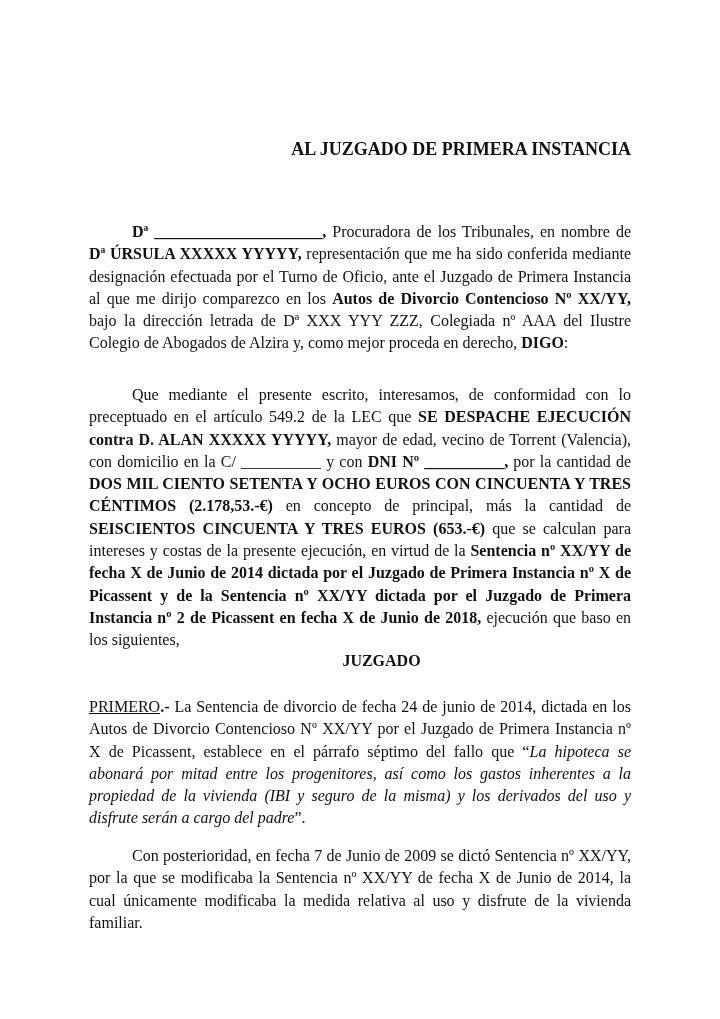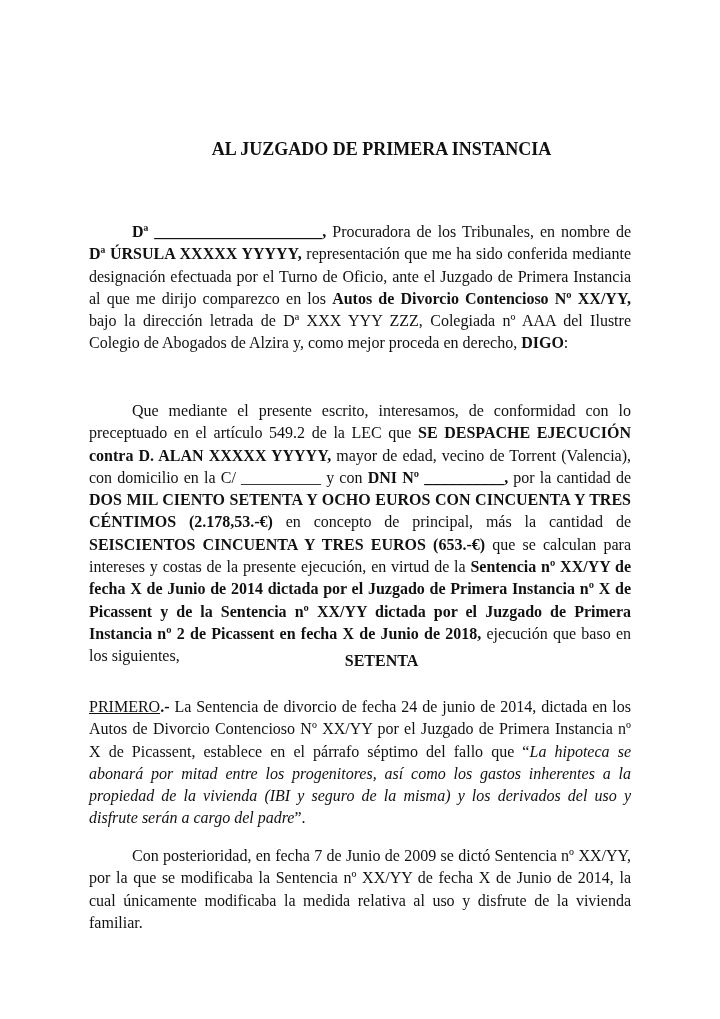--- a/index.html
+++ b/index.html
@@ -5,28 +5,28 @@
   html, body { margin: 0; padding: 0; background: #ffffff; }
   body { width: 720px; height: 1019px; overflow: hidden; position: relative; }
   .page {
     position: absolute; left: 0; top: 0; width: 720px; height: 1019px; background: #fff;
     font-family: "Liberation Serif", serif; color: #111; font-size: 16px;
   }
   .title {
     position: absolute; left: 89px; width: 542px; text-align: center;
     font-weight: bold; font-size: 18px; line-height: 22px; top: 138px;
   }
-  .title div { white-space: nowrap; margin-left: 43px; }
+  .title div { white-space: nowrap; margin-left: 43px; text-align: right; }
   .para {
     position: absolute; left: 89px; width: 542px;
     text-align: justify; line-height: 22.3px; font-size: 16px;
   }
   .para .indent { display: inline-block; width: 43px; }
   .p1 { top: 221px; }
-  .p2 { top: 400px; }
+  .p2 { top: 384px; }
   .heading {
     position: absolute; left: 89px; width: 542px; text-align: center;
     font-weight: bold; font-size: 16px; top: 650px; line-height: 22px;
     padding-left: 43px; box-sizing: border-box;
   }
   .p3 { top: 696px; }
   .p4 { top: 845px; }
   b { font-weight: bold; }
   i { font-style: italic; }
   .ul { text-decoration: underline; font-weight: normal; }
@@ -37,19 +37,19 @@
 <div class="page">
 
   <div class="title">
     <div>AL JUZGADO DE PRIMERA INSTANCIA</div>
   </div>
 
   <div class="para p1"><span class="indent"></span><b>Dª _____________________,</b><span> Procuradora de los Tribunales, en nombre de </span><b>Dª ÚRSULA XXXXX YYYYY,</b><span> representación que me ha sido conferida mediante designación efectuada por el Turno de Oficio, ante el Juzgado de Primera Instancia al que me dirijo comparezco en los </span><b>Autos de Divorcio Contencioso Nº XX/YY,</b><span> bajo la dirección letrada de Dª XXX YYY ZZZ, Colegiada nº AAA del Ilustre Colegio de Abogados de Alzira y, como mejor proceda en derecho, </span><b>DIGO</b><span>:</span></div>
 
   <div class="para p2"><span class="indent"></span><span>Que mediante el presente escrito, interesamos, de conformidad con lo preceptuado en el artículo 549.2 de la LEC que </span><b>SE DESPACHE EJECUCIÓN contra D. ALAN XXXXX YYYYY,</b><span> mayor de edad, vecino de Torrent (Valencia), con domicilio en la C/ __________ y con </span><b>DNI Nº __________,</b><span> por la cantidad de </span><b>DOS MIL CIENTO SETENTA Y OCHO EUROS CON CINCUENTA Y TRES CÉNTIMOS (2.178,53.-€)</b><span> en concepto de principal, más la cantidad de </span><b>SEISCIENTOS CINCUENTA Y TRES EUROS (653.-€)</b><span> que se calculan para intereses y costas de la presente ejecución, en virtud de la </span><b>Sentencia nº XX/YY de fecha X de Junio de 2014 dictada por el Juzgado de Primera Instancia nº X de Picassent y de la Sentencia nº XX/YY dictada por el Juzgado de Primera Instancia nº 2 de Picassent en fecha X de Junio de 2018,</b><span> ejecución que baso en los siguientes,</span></div>
 
-  <div class="heading">SETENTA</div>
+  <div class="heading">JUZGADO</div>
 
   <div class="para p3"><span class="ul">PRIMERO</span><b>.-</b><span> La Sentencia de divorcio de fecha 24 de junio de 2014, dictada en los Autos de Divorcio Contencioso Nº XX/YY por el Juzgado de Primera Instancia nº X de Picassent, establece en el párrafo séptimo del fallo que “</span><i>La hipoteca se abonará por mitad entre los progenitores, así como los gastos inherentes a la propiedad de la vivienda (IBI y seguro de la misma) y los derivados del uso y disfrute serán a cargo del padre</i><span>”.</span></div>
 
   <div class="para p4"><span class="indent"></span><span>Con posterioridad, en fecha 7 de Junio de 2009 se dictó Sentencia nº XX/YY, por la que se modificaba la Sentencia nº XX/YY de fecha X de Junio de 2014, la cual únicamente modificaba la medida relativa al uso y disfrute de la vivienda familiar.</span></div>
 
 </div>
 
 </body></html>

